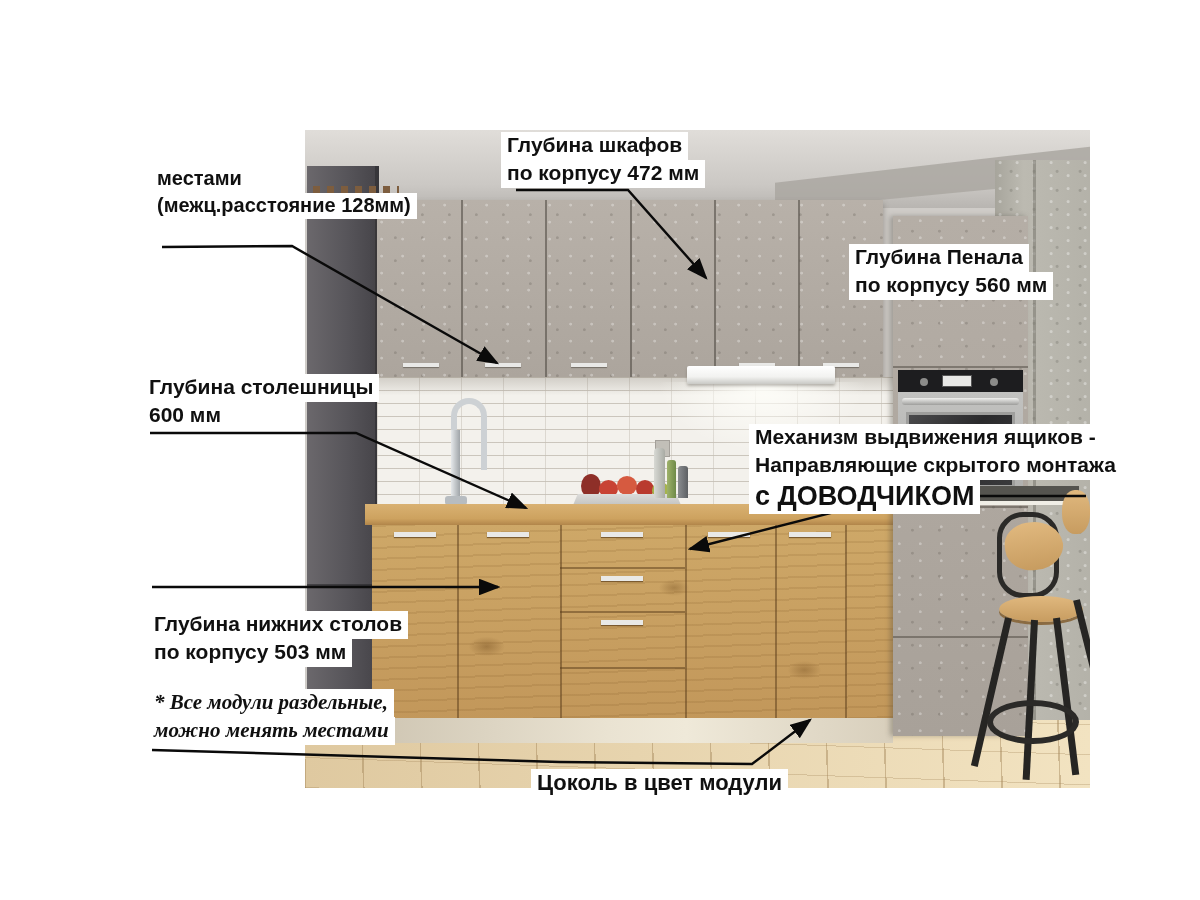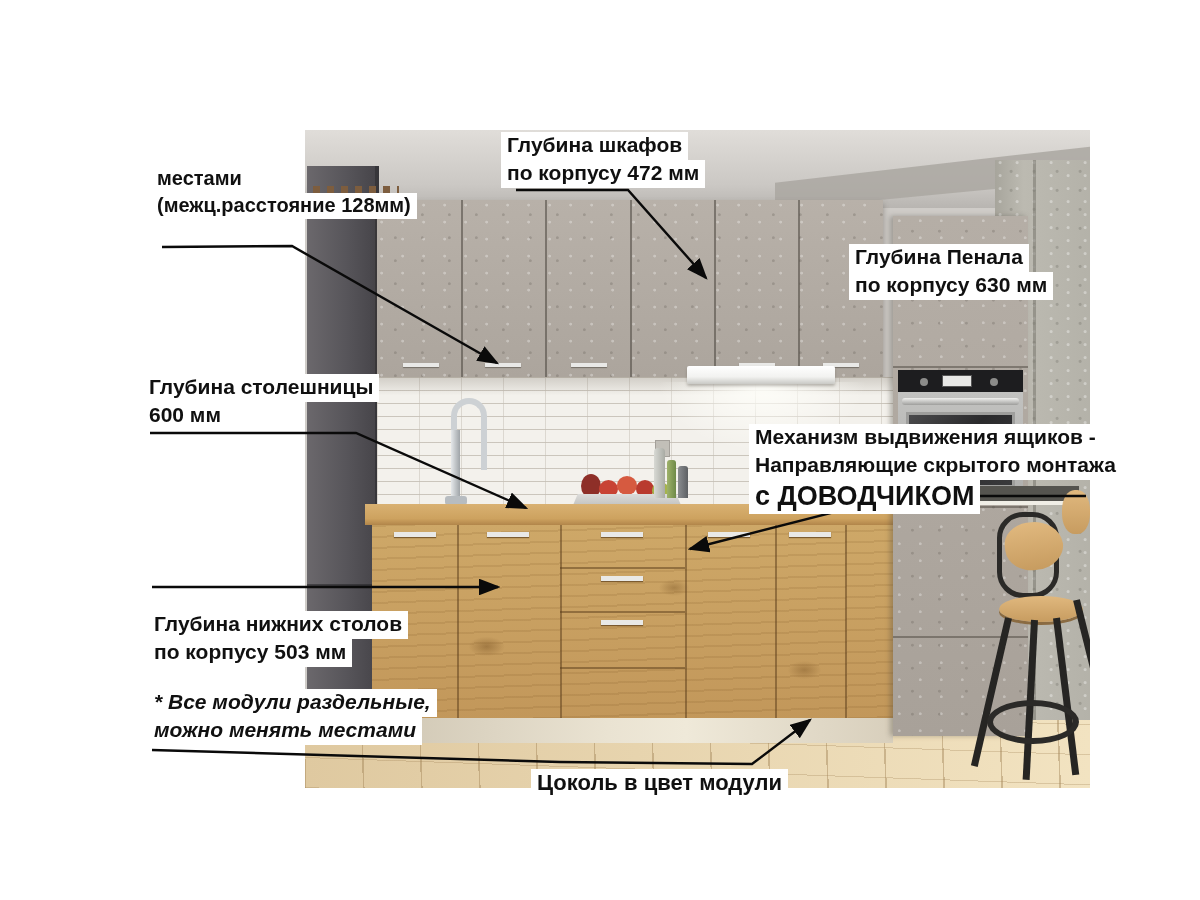--- a/index.html
+++ b/index.html
@@ -257,40 +257,40 @@
     <span class="lbl-line">(межц.расстояние 128мм)</span>
   </div>
 
   <div class="label fs21" style="left:501px;top:132px;">
     <span class="lbl-line">Глубина шкафов</span>
     <span class="lbl-line">по корпусу 472 мм</span>
   </div>
 
   <div class="label fs21" style="left:849px;top:244px;">
     <span class="lbl-line">Глубина Пенала</span>
-    <span class="lbl-line">по корпусу 630 мм</span>
+    <span class="lbl-line">по корпусу 560 мм</span>
   </div>
 
   <div class="label fs21" style="left:143px;top:374px;">
     <span class="lbl-line">Глубина столешницы</span>
     <span class="lbl-line">600 мм</span>
   </div>
 
   <div class="label fs21" style="left:711px;top:424px;padding-left:38px;">
     <span class="lbl-line">Механизм выдвижения ящиков -</span>
     <span class="lbl-line">Направляющие скрытого монтажа</span>
     <span class="lbl-line fs27">с ДОВОДЧИКОМ</span>
   </div>
 
   <div class="label fs21" style="left:148px;top:611px;">
     <span class="lbl-line">Глубина нижних столов</span>
     <span class="lbl-line">по корпусу 503 мм</span>
   </div>
 
-  <div class="label fs21 italic" style="left:148px;top:689px;">
+  <div class="label fs21 italic" style="left:148px;top:689px;font-family:Liberation Serif, serif;">
     <span class="lbl-line">* Все модули раздельные,</span>
     <span class="lbl-line">можно менять местами</span>
   </div>
 
   <div class="label fs22" style="left:531px;top:769px;">
     <span class="lbl-line">Цоколь в цвет модули</span>
   </div>
 
 </div>
 

